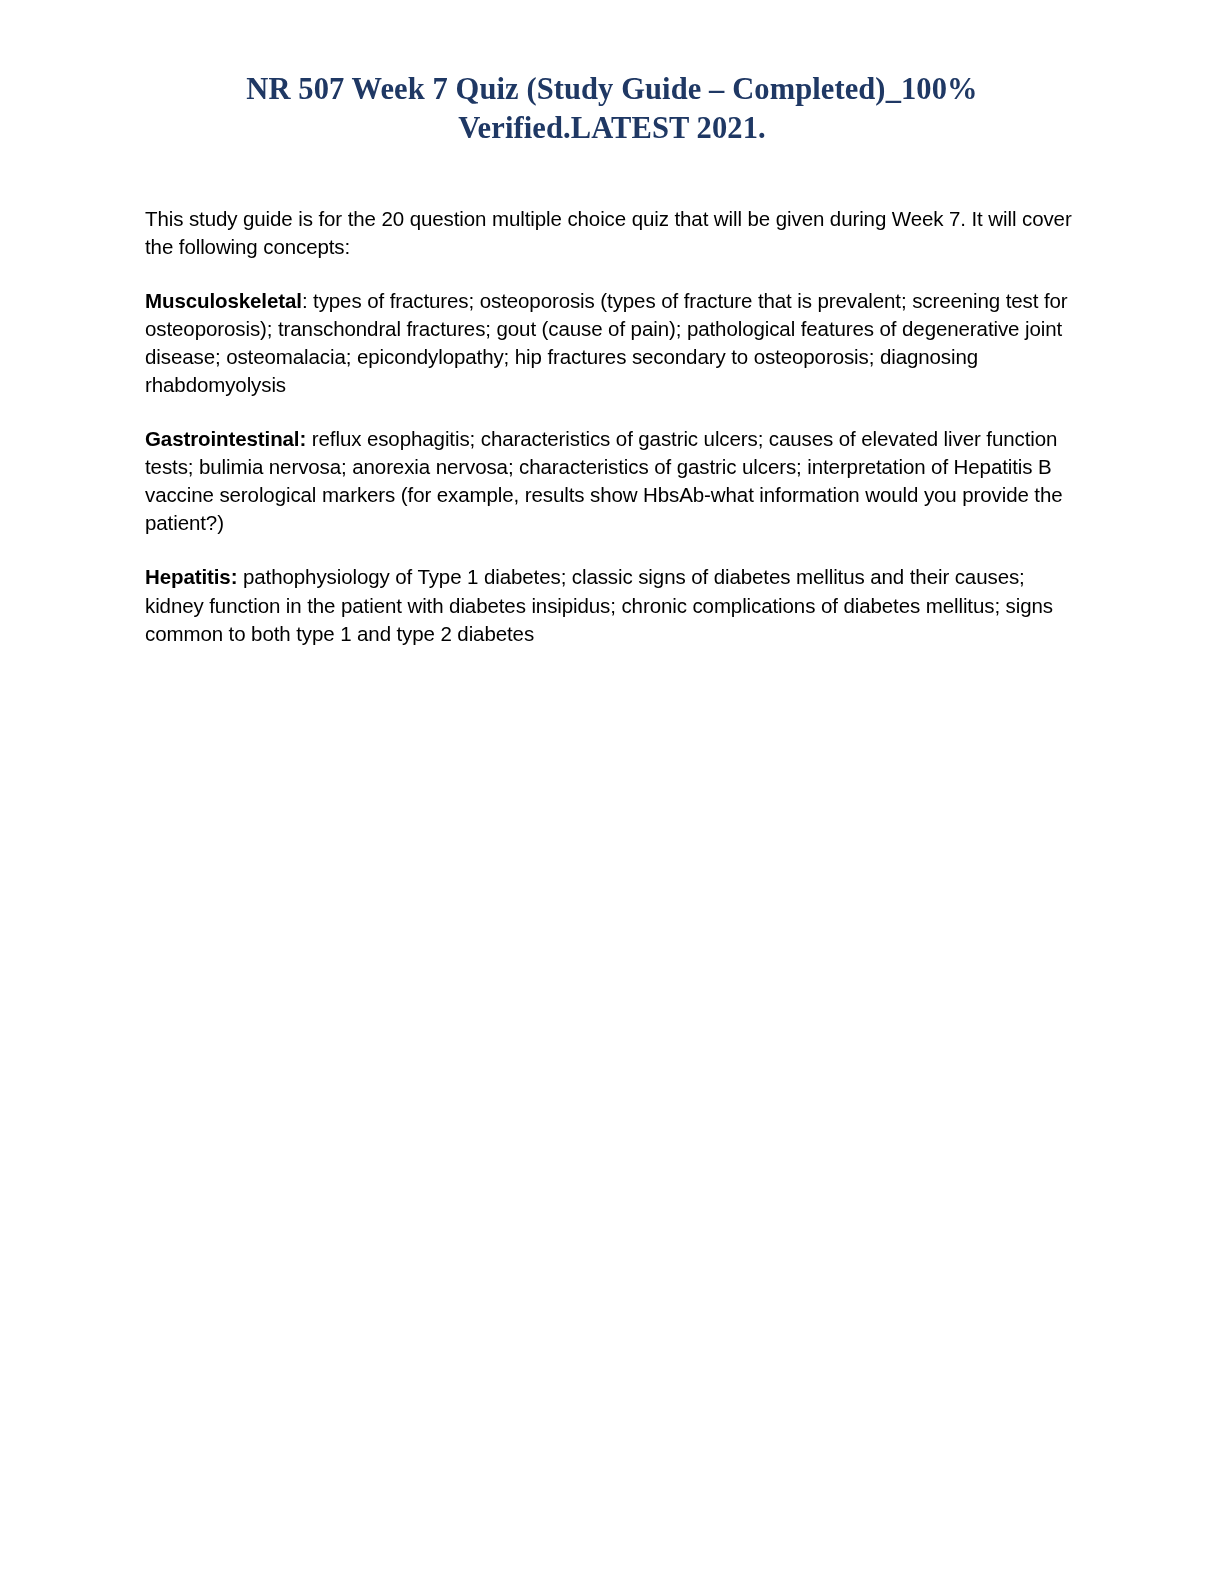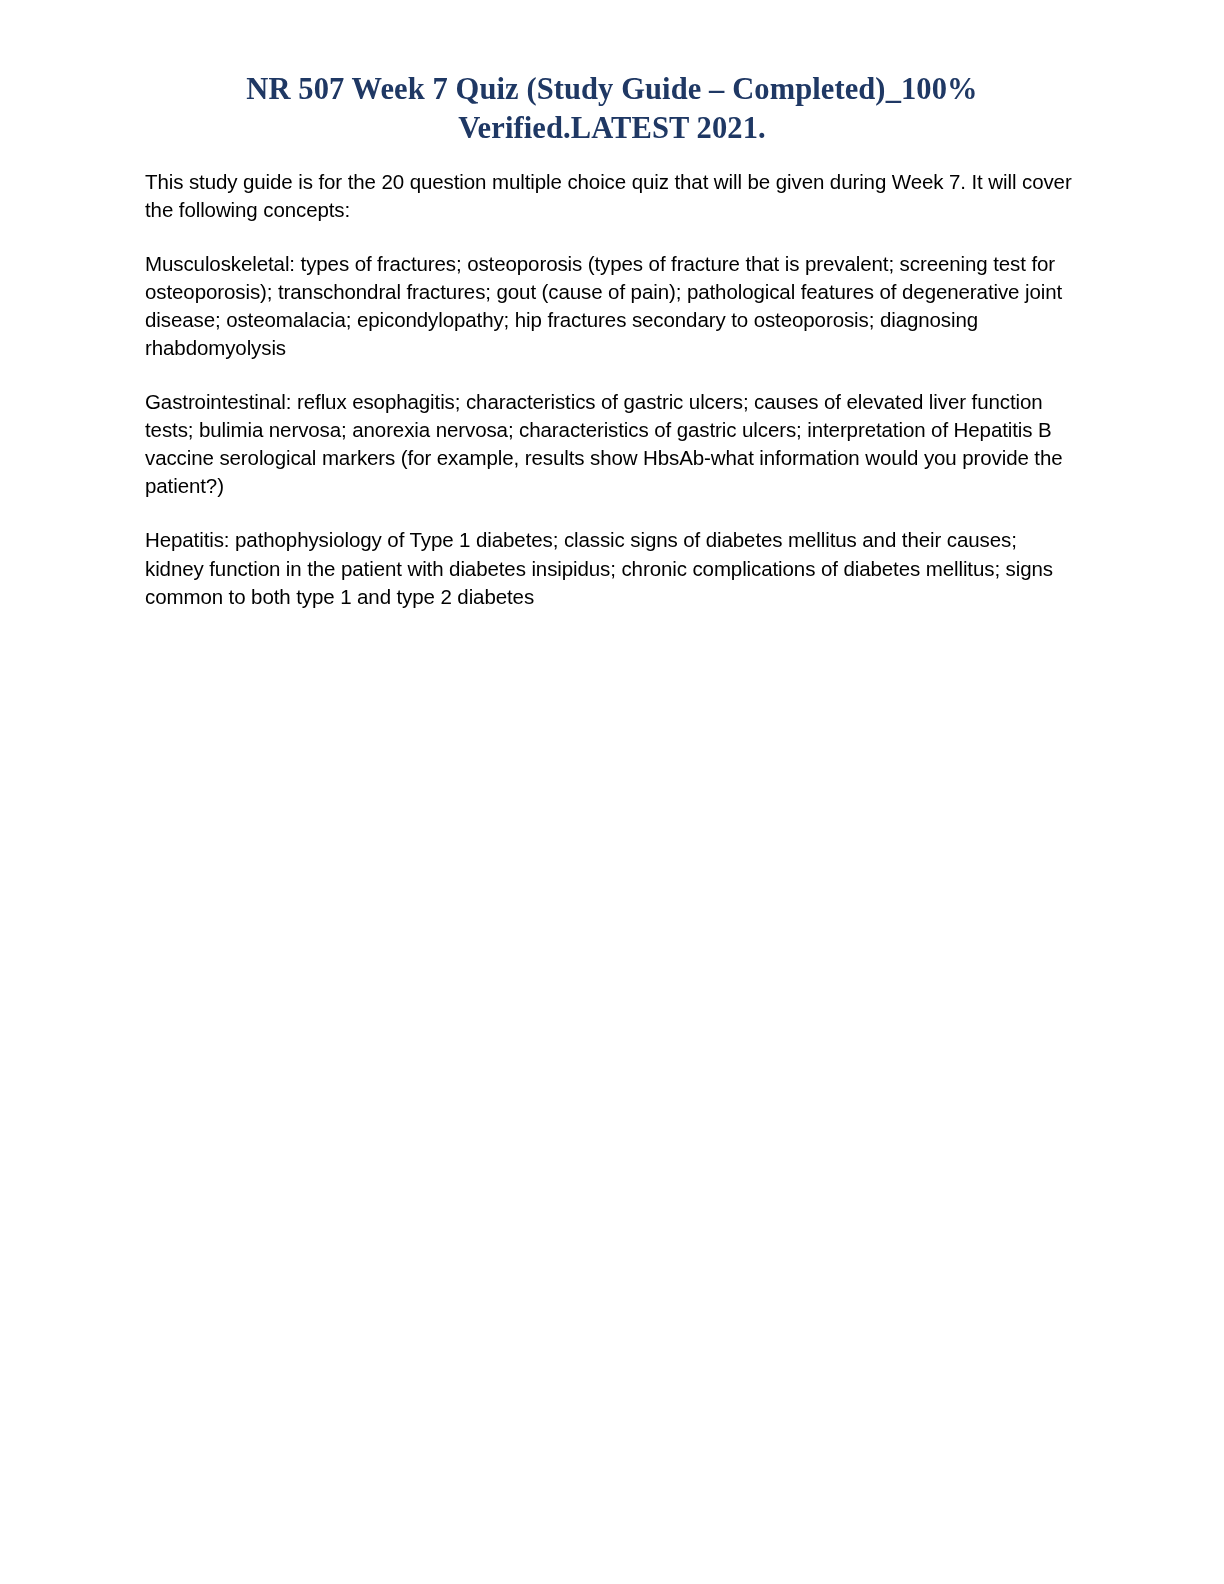--- a/index.html
+++ b/index.html
@@ -28,36 +28,36 @@
     font-weight: bold;
     font-size: 30.5px;
     line-height: 1.29;
     color: #1f3864;
     text-align: center;
     margin: 0 0 12px 0;
     padding: 0 8px;
     letter-spacing: 0.1px;
   }
   .body-block {
-    margin-top: 19px;
+    margin-top: 56px;
   }
   p.para {
     font-family: "Liberation Sans", sans-serif;
     font-size: 20.5px;
     line-height: 1.37;
     color: #000000;
     margin: 0 0 26px 0;
     text-align: left;
     letter-spacing: -0.1px;
   }
   p.para:last-child {
     margin-bottom: 0;
   }
   .lead-in {
-    font-weight: normal;
+    font-weight: bold;
   }
 </style>
 </head>
 <body>
 
 <div class="page">
 
   <h1 class="doc-title">NR 507 Week 7 Quiz (Study Guide – Completed)_100% Verified.LATEST 2021.</h1>
 
   <div class="body-block">

